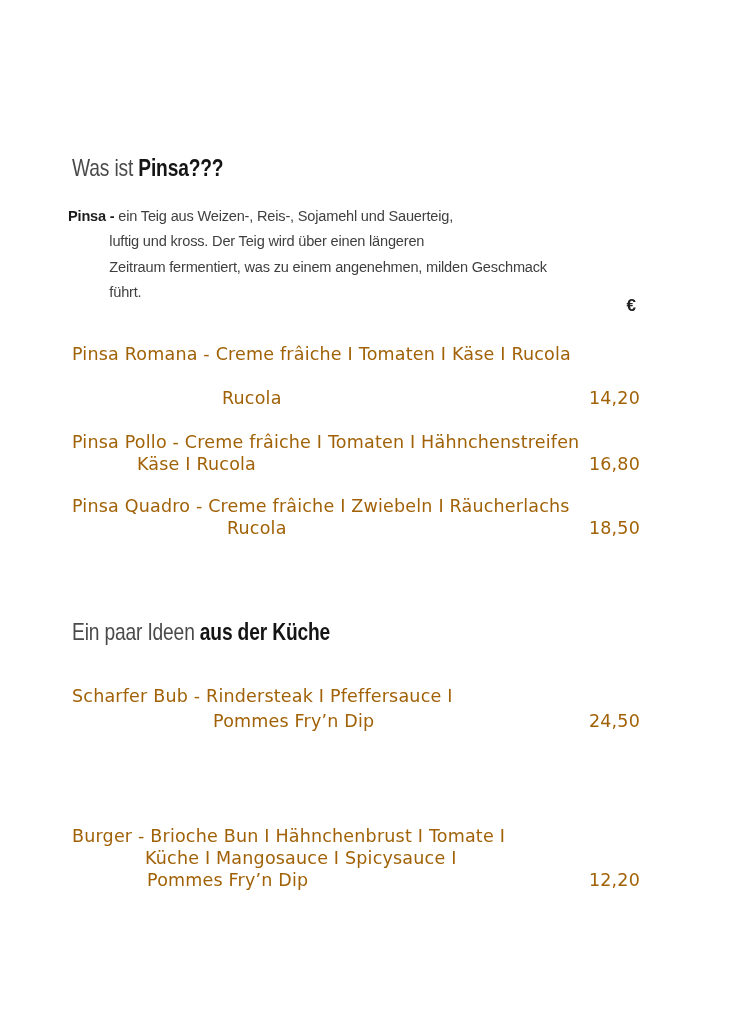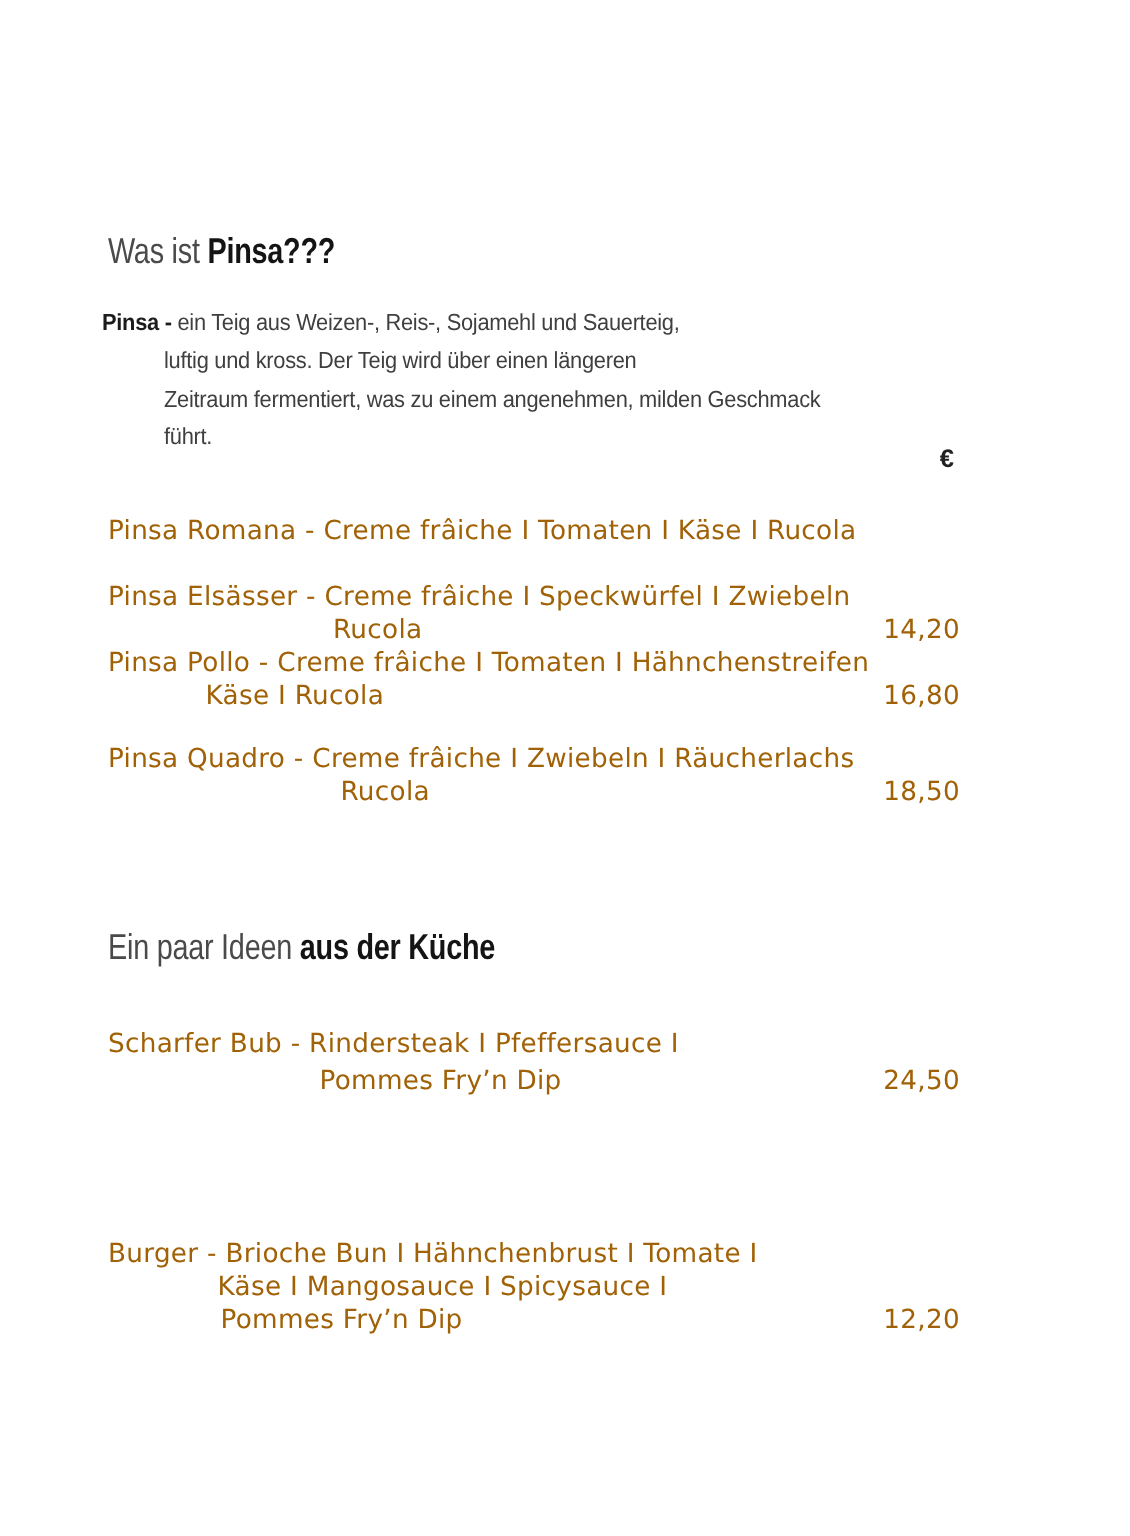--- a/index.html
+++ b/index.html
@@ -77,21 +77,20 @@
     <div class="cont">führt.</div>
   </div>
 
   <div class="euro">€</div>
 
   <div class="item" id="item-romana">
     <div class="iline">Pinsa Romana - Creme frâiche I Tomaten I Käse I Rucola</div>
   </div>
 
   <div class="item" id="item-elsaesser">
-    <div class="iline">Pinsa Elsässer - Creme frâiche I Speckwürfel I Zwiebeln</div>
     <div class="iline">
       <span class="cont-text" style="margin-left:150px">Rucola</span>
       <span class="price">14,20</span>
     </div>
   </div>
 
   <div class="item" id="item-pollo">
     <div class="iline">Pinsa Pollo - Creme frâiche I Tomaten I Hähnchenstreifen</div>
     <div class="iline">
       <span class="cont-text" style="margin-left:65px">Käse I Rucola</span>
@@ -116,21 +115,21 @@
     <div class="iline">
       <span class="cont-text" style="margin-left:141px">Pommes Fry’n Dip</span>
       <span class="price">24,50</span>
     </div>
   </div>
 
 
   <div class="item" id="item-burger">
     <div class="iline">Burger - Brioche Bun I Hähnchenbrust I Tomate I</div>
     <div class="iline">
-      <span class="cont-text" style="margin-left:73px">Käse I Mangosauce I Spicysauce I</span>
+      <span class="cont-text" style="margin-left:73px">Küche I Mangosauce I Spicysauce I</span>
     </div>
     <div class="iline">
       <span class="cont-text" style="margin-left:75px">Pommes Fry’n Dip</span>
       <span class="price">12,20</span>
     </div>
   </div>
 
 </div>
 
 </body></html>

